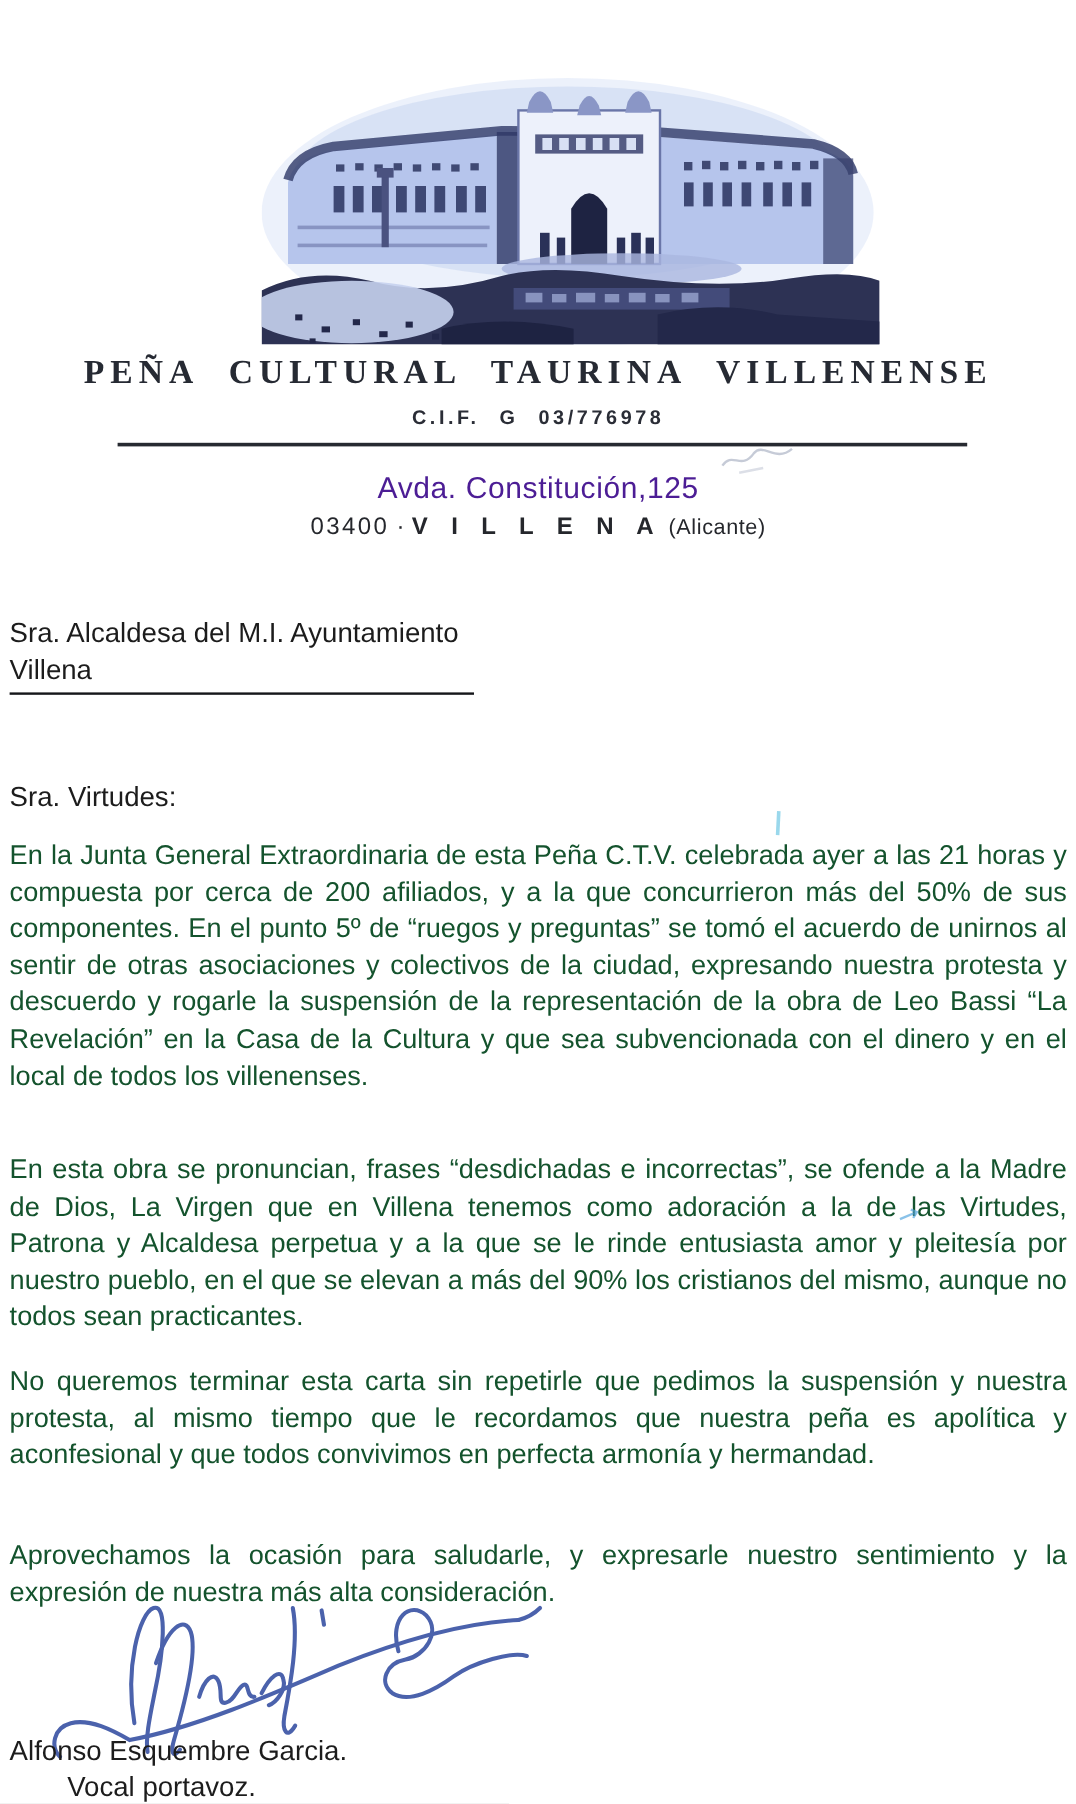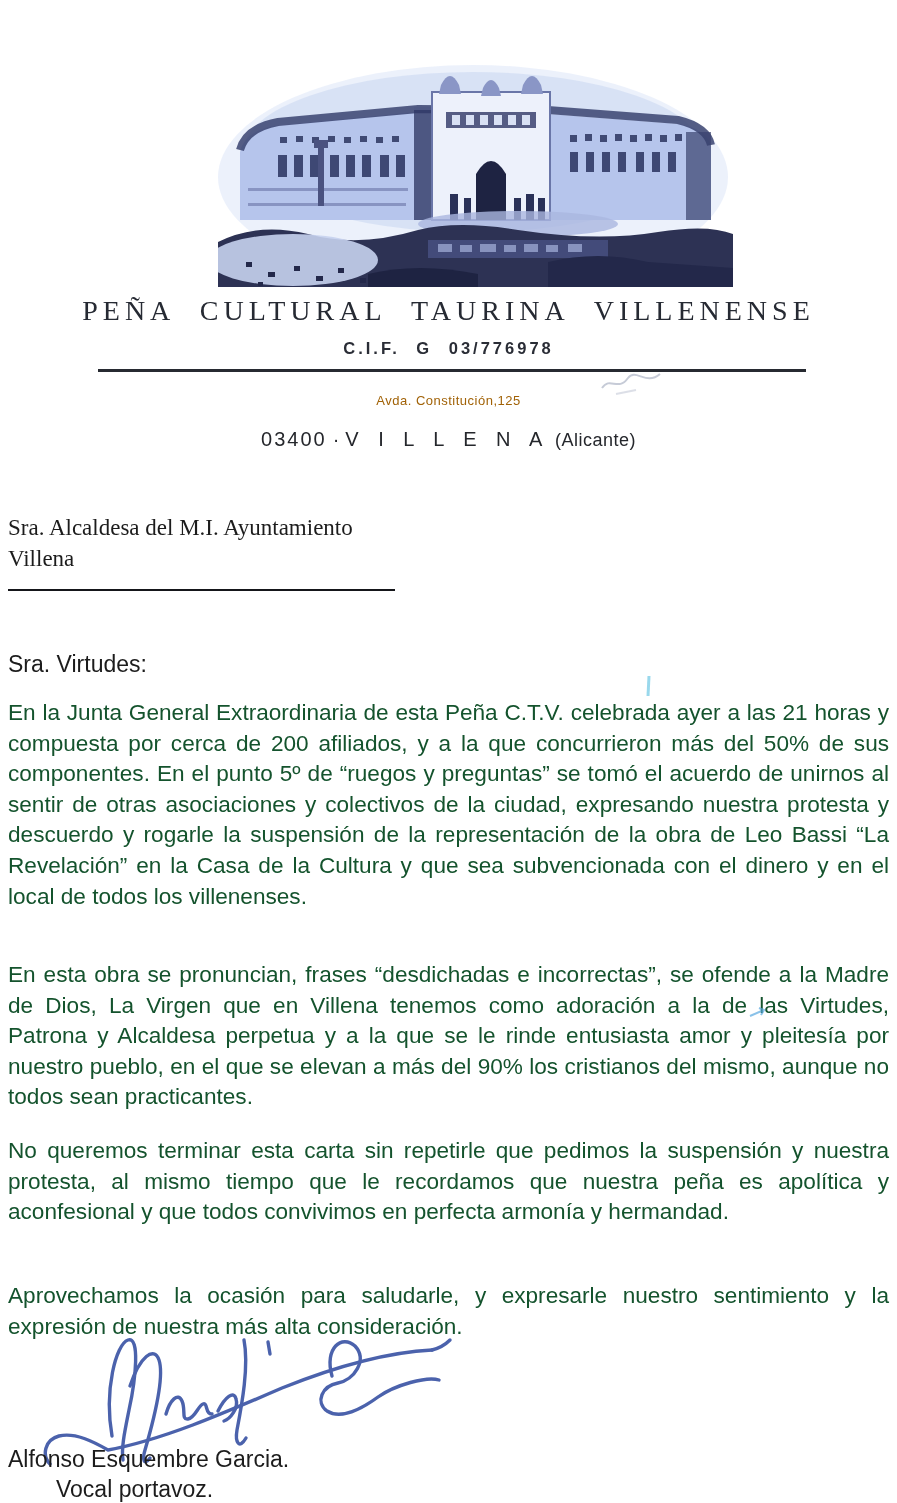--- a/index.html
+++ b/index.html
@@ -11,52 +11,52 @@
     font-family:"Liberation Sans", sans-serif;
     color:#1c1c1c;
     overflow:hidden;
   }
   
   .photo{position:absolute;left:218px;top:52px;width:515px;height:235px;}
   .org-title{
     position:absolute;left:0;top:295px;width:100%;
     text-align:center;
     font-family:"Liberation Serif", serif;
-    font-size:28px;font-weight:400;
+    font-size:28px;font-weight:700;
     letter-spacing:5px;word-spacing:14px;
     color:#262a33;
   }
   .cif{
     position:absolute;left:0;top:339px;width:100%;
     text-align:center;
     font-size:16.5px;font-weight:bold;
     letter-spacing:3px;word-spacing:9px;
     color:#2a2d36;
   }
   .rule{
     position:absolute;left:98px;top:369px;width:708px;height:3px;
     background:#272a31;
   }
   .pencil-mark{position:absolute;left:596px;top:366px;}
   .addr-street{
     position:absolute;left:0;top:393px;width:100%;
-    text-align:center;font-size:13px;letter-spacing:0.5px;color:#a16207;
+    text-align:center;font-size:25px;letter-spacing:0.5px;color:#4c1d95;
   }
   .addr-city{
     position:absolute;left:0;top:428px;width:100%;
     text-align:center;font-size:20px;color:#25272c;
   }
   .addr-city .zip{letter-spacing:2px;}
   .addr-city .sep{margin:0 6px;}
-  .addr-city .city{letter-spacing:7px;font-weight:400;}
+  .addr-city .city{letter-spacing:7px;font-weight:700;}
   .addr-city .prov{font-size:18px;letter-spacing:0.5px;}
   
-  .recipient{position:absolute;left:8px;top:512px;font-size:23px;line-height:31px;font-family:Liberation Serif, serif;}
+  .recipient{position:absolute;left:8px;top:512px;font-size:23px;line-height:31px;}
   .recipient .uline{
-    display:block;width:387px;padding-bottom:15px;
+    display:block;width:387px;padding-bottom:3px;
     border-bottom:2.5px solid #15161a;
   }
   .date{position:absolute;top:533px;right:61px;font-size:23.5px;}
   
   .bodytext{
     position:absolute;left:8px;width:881px;margin:0;
     font-size:22.6px;line-height:30.6px;
     text-align:justify;color:#14532d;
   }
   .salutation{position:absolute;left:8px;top:651px;font-size:23px;}

